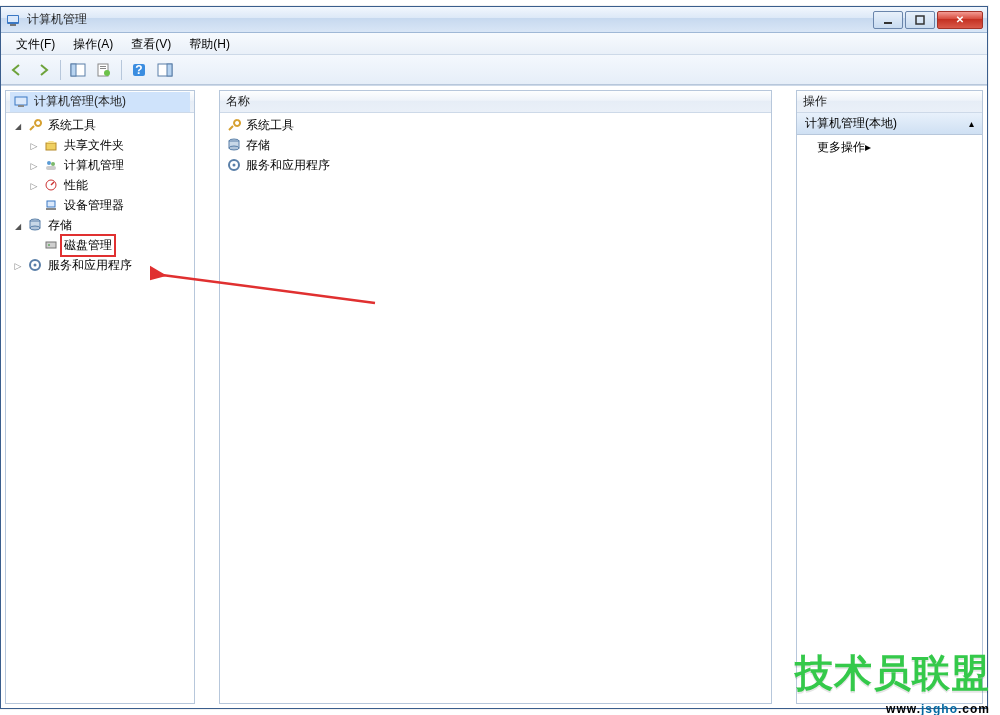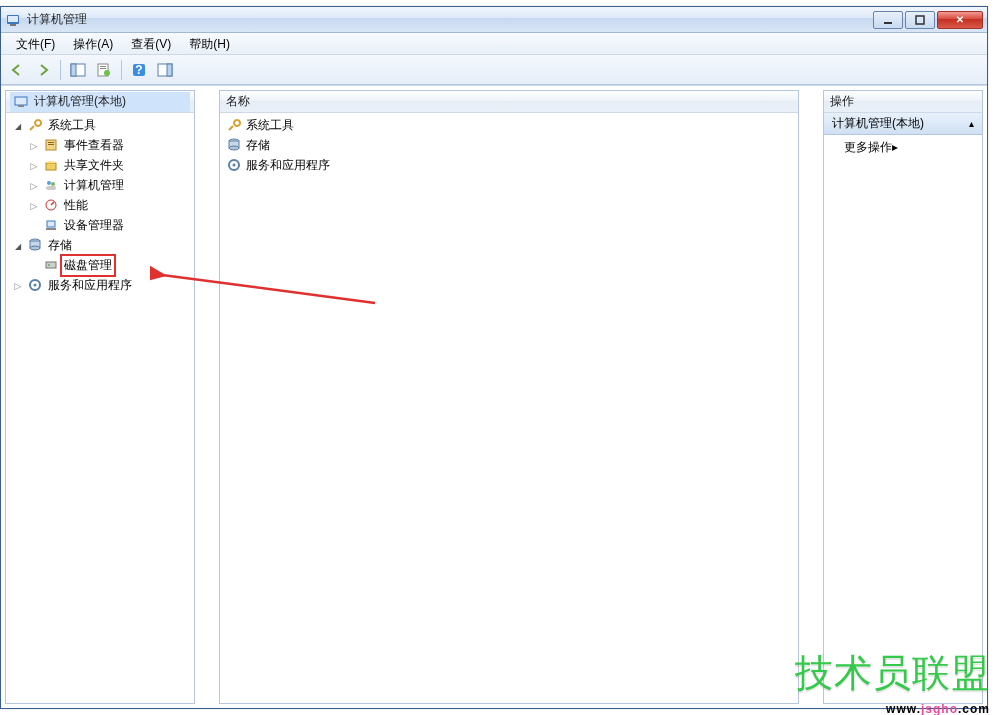--- a/index.html
+++ b/index.html
@@ -15,21 +15,21 @@
 .winbtn.close{width:46px;background:linear-gradient(#f39b93,#d6493a 45%,#c43022 46%,#d9594a);border-color:#a33228;color:#fff;font-weight:bold}
 .menubar{height:22px;background:linear-gradient(#f7fafe,#e9f0f8);display:flex;align-items:flex-start;padding:0 6px;border-bottom:1px solid #cdd9e8}
 .menuitem{padding:3px 9px;cursor:default}
 .toolbar{height:30px;background:linear-gradient(#f4f8fd,#e6eef8);display:flex;align-items:center;padding:0 4px;border-bottom:1px solid #b7c7db;gap:2px}
 .tbtn{width:24px;height:24px;border:1px solid transparent;display:flex;align-items:center;justify-content:center;border-radius:2px;cursor:default}
 .tsep{width:1px;height:20px;background:#b7c7db;margin:0 3px}
 .body{position:absolute;left:0;right:0;top:78px;bottom:0;display:flex;background:#fff;border-top:1px solid #cdd9e8}
 .pane{background:#fff;border:1px solid #b7c7db;margin:4px 12px;display:flex;flex-direction:column;overflow:hidden}
 .pane.tree{width:190px;margin-left:4px}
 .pane.list{flex:1}
-.pane.actions{width:160px;margin-right:4px}
+.pane.actions{width:187px;margin-right:4px}
 .colhead{height:22px;background:linear-gradient(#fdfefe,#eef3f9 45%,#e6edf6 46%,#eaf0f8);border-bottom:1px solid #cdd9e8;display:flex;align-items:center;padding:0 6px;font-size:12px;color:#222}
 .colhead.treehead{padding:0 4px}
 .treeroot{padding:2px;overflow:auto;flex:1}
 .node{display:flex;align-items:center;height:20px;white-space:nowrap;cursor:default}
 .node .arrow{width:12px;text-align:center;color:#666;font-size:10px}
 .node .arrow.open::before{content:"◢";font-size:8px;color:#555}
 .node .arrow.closed::before{content:"▷";font-size:9px;color:#888}
 .node .arrow.none::before{content:""}
 .node .nicon{width:16px;height:16px;margin:0 3px;display:flex;align-items:center;justify-content:center}
 .node.sel{background:#cfe3fb}
@@ -40,24 +40,24 @@
 .listarea{flex:1;padding:2px}
 .listitem{display:flex;align-items:center;height:20px;padding:0 4px;cursor:default}
 .listitem .nicon{width:16px;height:16px;margin-right:4px;display:flex;align-items:center;justify-content:center}
 .actionsarea{flex:1}
 .actionhdr{height:22px;background:linear-gradient(#e8f1fb,#cfe0f3);border-bottom:1px solid #b7c7db;display:flex;align-items:center;padding:0 8px;justify-content:space-between}
 .actionhdr .arr{font-size:10px}
 .actionrow{height:24px;display:flex;align-items:center;padding:0 20px;cursor:default}
 svg{display:block}
 .arrow-annot{position:absolute;pointer-events:none;left:150px;top:265px}
 .watermark{position:absolute;right:10px;bottom:-2px;pointer-events:none;text-align:right}
-.watermark .big{font-size:38px;font-weight:400;color:#34c94a;letter-spacing:1px;font-family:"Microsoft YaHei",sans-serif;text-shadow:0 2px 0 rgba(0,0,0,.1)}
+.watermark .big{font-size:38px;font-weight:700;color:#34c94a;letter-spacing:1px;font-family:"Microsoft YaHei",sans-serif;text-shadow:0 2px 0 rgba(0,0,0,.1)}
 .watermark .url{font-size:16px;font-weight:bold;letter-spacing:1px}
 .watermark .g{color:#000000}
-.watermark .o{color:#ec4899}
+.watermark .o{color:#0369a1}
 </style>
 </head>
 <body>
 
 <div class="win">
   <div class="titlebar">
     <span class="icon">
       <svg width="16" height="16">
           <rect x="2" y="3" width="12" height="9" fill="#3b78c4" rx="1"></rect>
           <rect x="3" y="4" width="10" height="6" fill="#dbe9fb"></rect>
@@ -151,31 +151,20 @@
                   <path d="M3 13 L7 9 M11 3 a3 3 0 1 0 0.1 0" stroke="#d6a030" fill="none" stroke-width="2"></path>
                 </svg>
               </span>
             <span class="lbl">系统工具</span>
           </div>
           <div class="children">
             <div class="node">
                 <span class="arrow closed"></span>
                 <span class="nicon">
                   <svg width="14" height="14">
-                    <rect x="2" y="2" width="10" height="10" fill="#f0d48a" stroke="#b58a2a"></rect>
-                    <rect x="4" y="4" width="6" height="1" fill="#8a6a1a"></rect>
-                    <rect x="4" y="6" width="6" height="1" fill="#8a6a1a"></rect>
-                  </svg>
-                </span>
-                <span class="lbl">事件查看器</span>
-              </div>
-            <div class="node">
-                <span class="arrow closed"></span>
-                <span class="nicon">
-                  <svg width="14" height="14">
                     <rect x="2" y="5" width="10" height="7" fill="#f0d060" stroke="#b58a2a"></rect>
                     <path d="M2 5 L5 3 L9 3 L12 5" fill="#f7e090"></path>
                   </svg>
                 </span>
                 <span class="lbl">共享文件夹</span>
               </div>
             <div class="node">
                 <span class="arrow closed"></span>
                 <span class="nicon">
                   <svg width="14" height="14">

